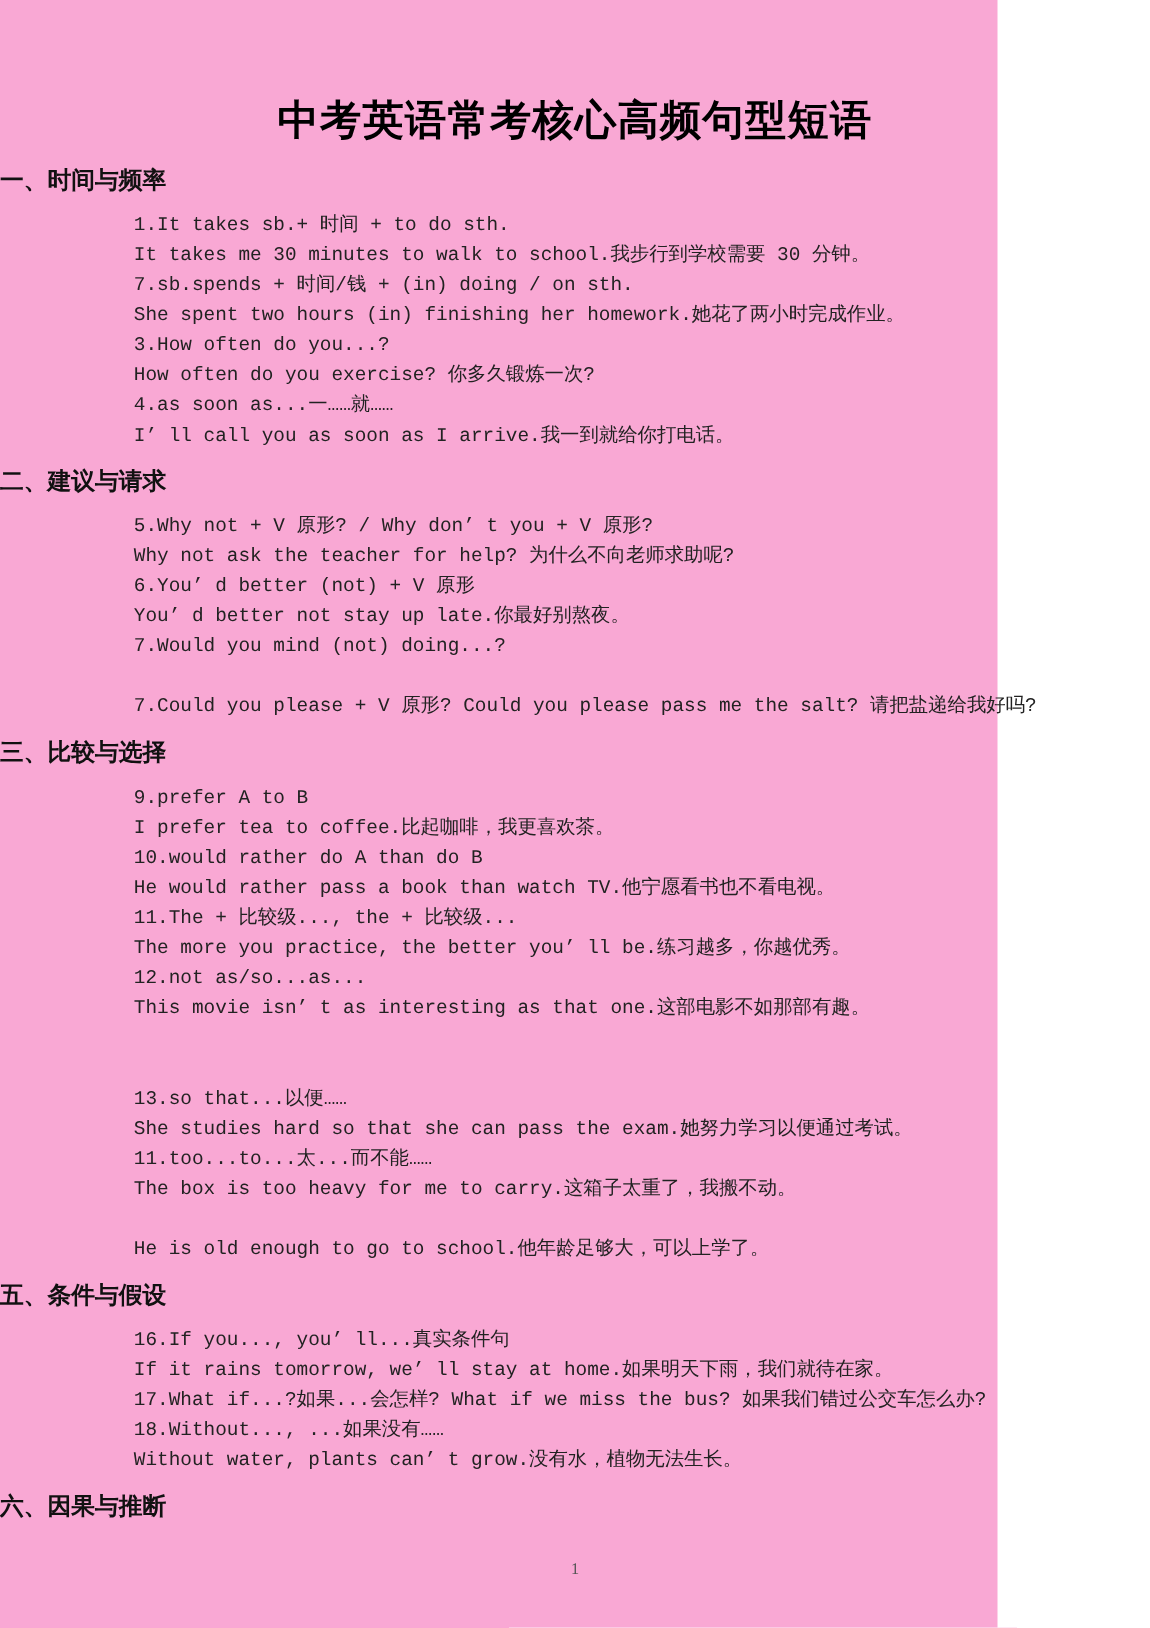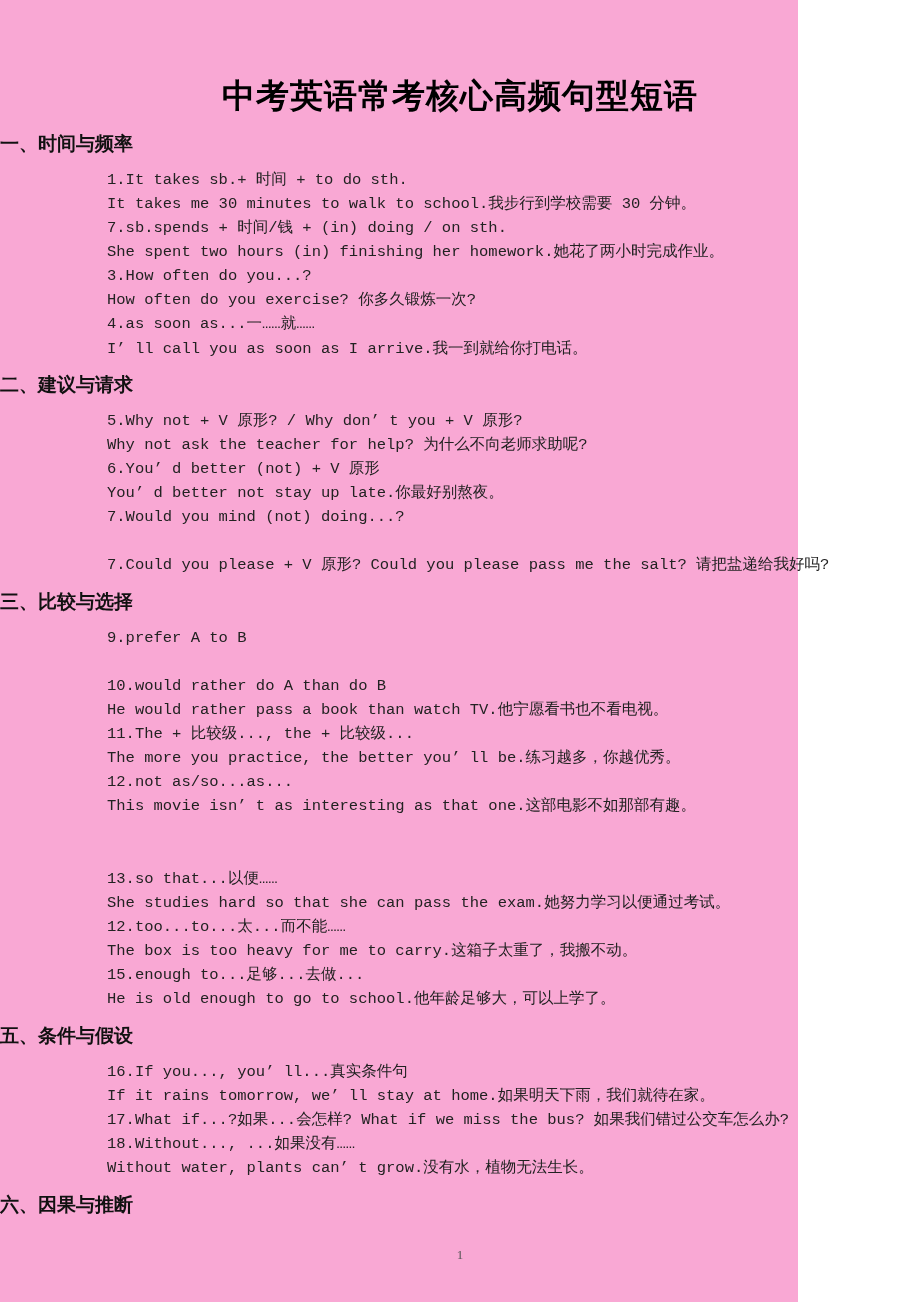--- a/index.html
+++ b/index.html
@@ -43,32 +43,32 @@
   <div class="section" style="top:372px">二、建议与请求</div>
   <div class="line" style="top:411px">5.Why not + V 原形? / Why don’ t you + V 原形?</div>
   <div class="line" style="top:435px">Why not ask the teacher for help? 为什么不向老师求助呢?</div>
   <div class="line" style="top:459px">6.You’ d better (not) + V 原形</div>
   <div class="line" style="top:483px">You’ d better not stay up late.你最好别熬夜。</div>
   <div class="line" style="top:507px">7.Would you mind (not) doing...?</div>
   <div class="line" style="top:555px">7.Could you please + V 原形? Could you please pass me the salt? 请把盐递给我好吗?</div>
 
   <div class="section" style="top:589px">三、比较与选择</div>
   <div class="line" style="top:628px">9.prefer A to B</div>
+  <div class="line" style="top:652px">I prefer tea to coffee.比起咖啡，我更喜欢茶。</div>
   <div class="line" style="top:676px">10.would rather do A than do B</div>
   <div class="line" style="top:700px">He would rather pass a book than watch TV.他宁愿看书也不看电视。</div>
   <div class="line" style="top:724px">11.The + 比较级..., the + 比较级...</div>
   <div class="line" style="top:748px">The more you practice, the better you’ ll be.练习越多，你越优秀。</div>
   <div class="line" style="top:772px">12.not as/so...as...</div>
   <div class="line" style="top:796px">This movie isn’ t as interesting as that one.这部电影不如那部有趣。</div>
 
   <div class="line" style="top:869px">13.so that...以便……</div>
   <div class="line" style="top:893px">She studies hard so that she can pass the exam.她努力学习以便通过考试。</div>
-  <div class="line" style="top:917px">12.too...to...太...而不能……</div>
+  <div class="line" style="top:917px">11.too...to...太...而不能……</div>
   <div class="line" style="top:941px">The box is too heavy for me to carry.这箱子太重了，我搬不动。</div>
-  <div class="line" style="top:965px">15.enough to...足够...去做...</div>
   <div class="line" style="top:989px">He is old enough to go to school.他年龄足够大，可以上学了。</div>
 
   <div class="section" style="top:1023px">五、条件与假设</div>
   <div class="line" style="top:1062px">16.If you..., you’ ll...真实条件句</div>
   <div class="line" style="top:1086px">If it rains tomorrow, we’ ll stay at home.如果明天下雨，我们就待在家。</div>
   <div class="line" style="top:1110px">17.What if...?如果...会怎样? What if we miss the bus? 如果我们错过公交车怎么办?</div>
   <div class="line" style="top:1134px">18.Without..., ...如果没有……</div>
   <div class="line" style="top:1158px">Without water, plants can’ t grow.没有水，植物无法生长。</div>
 
   <div class="section" style="top:1192px">六、因果与推断</div>

